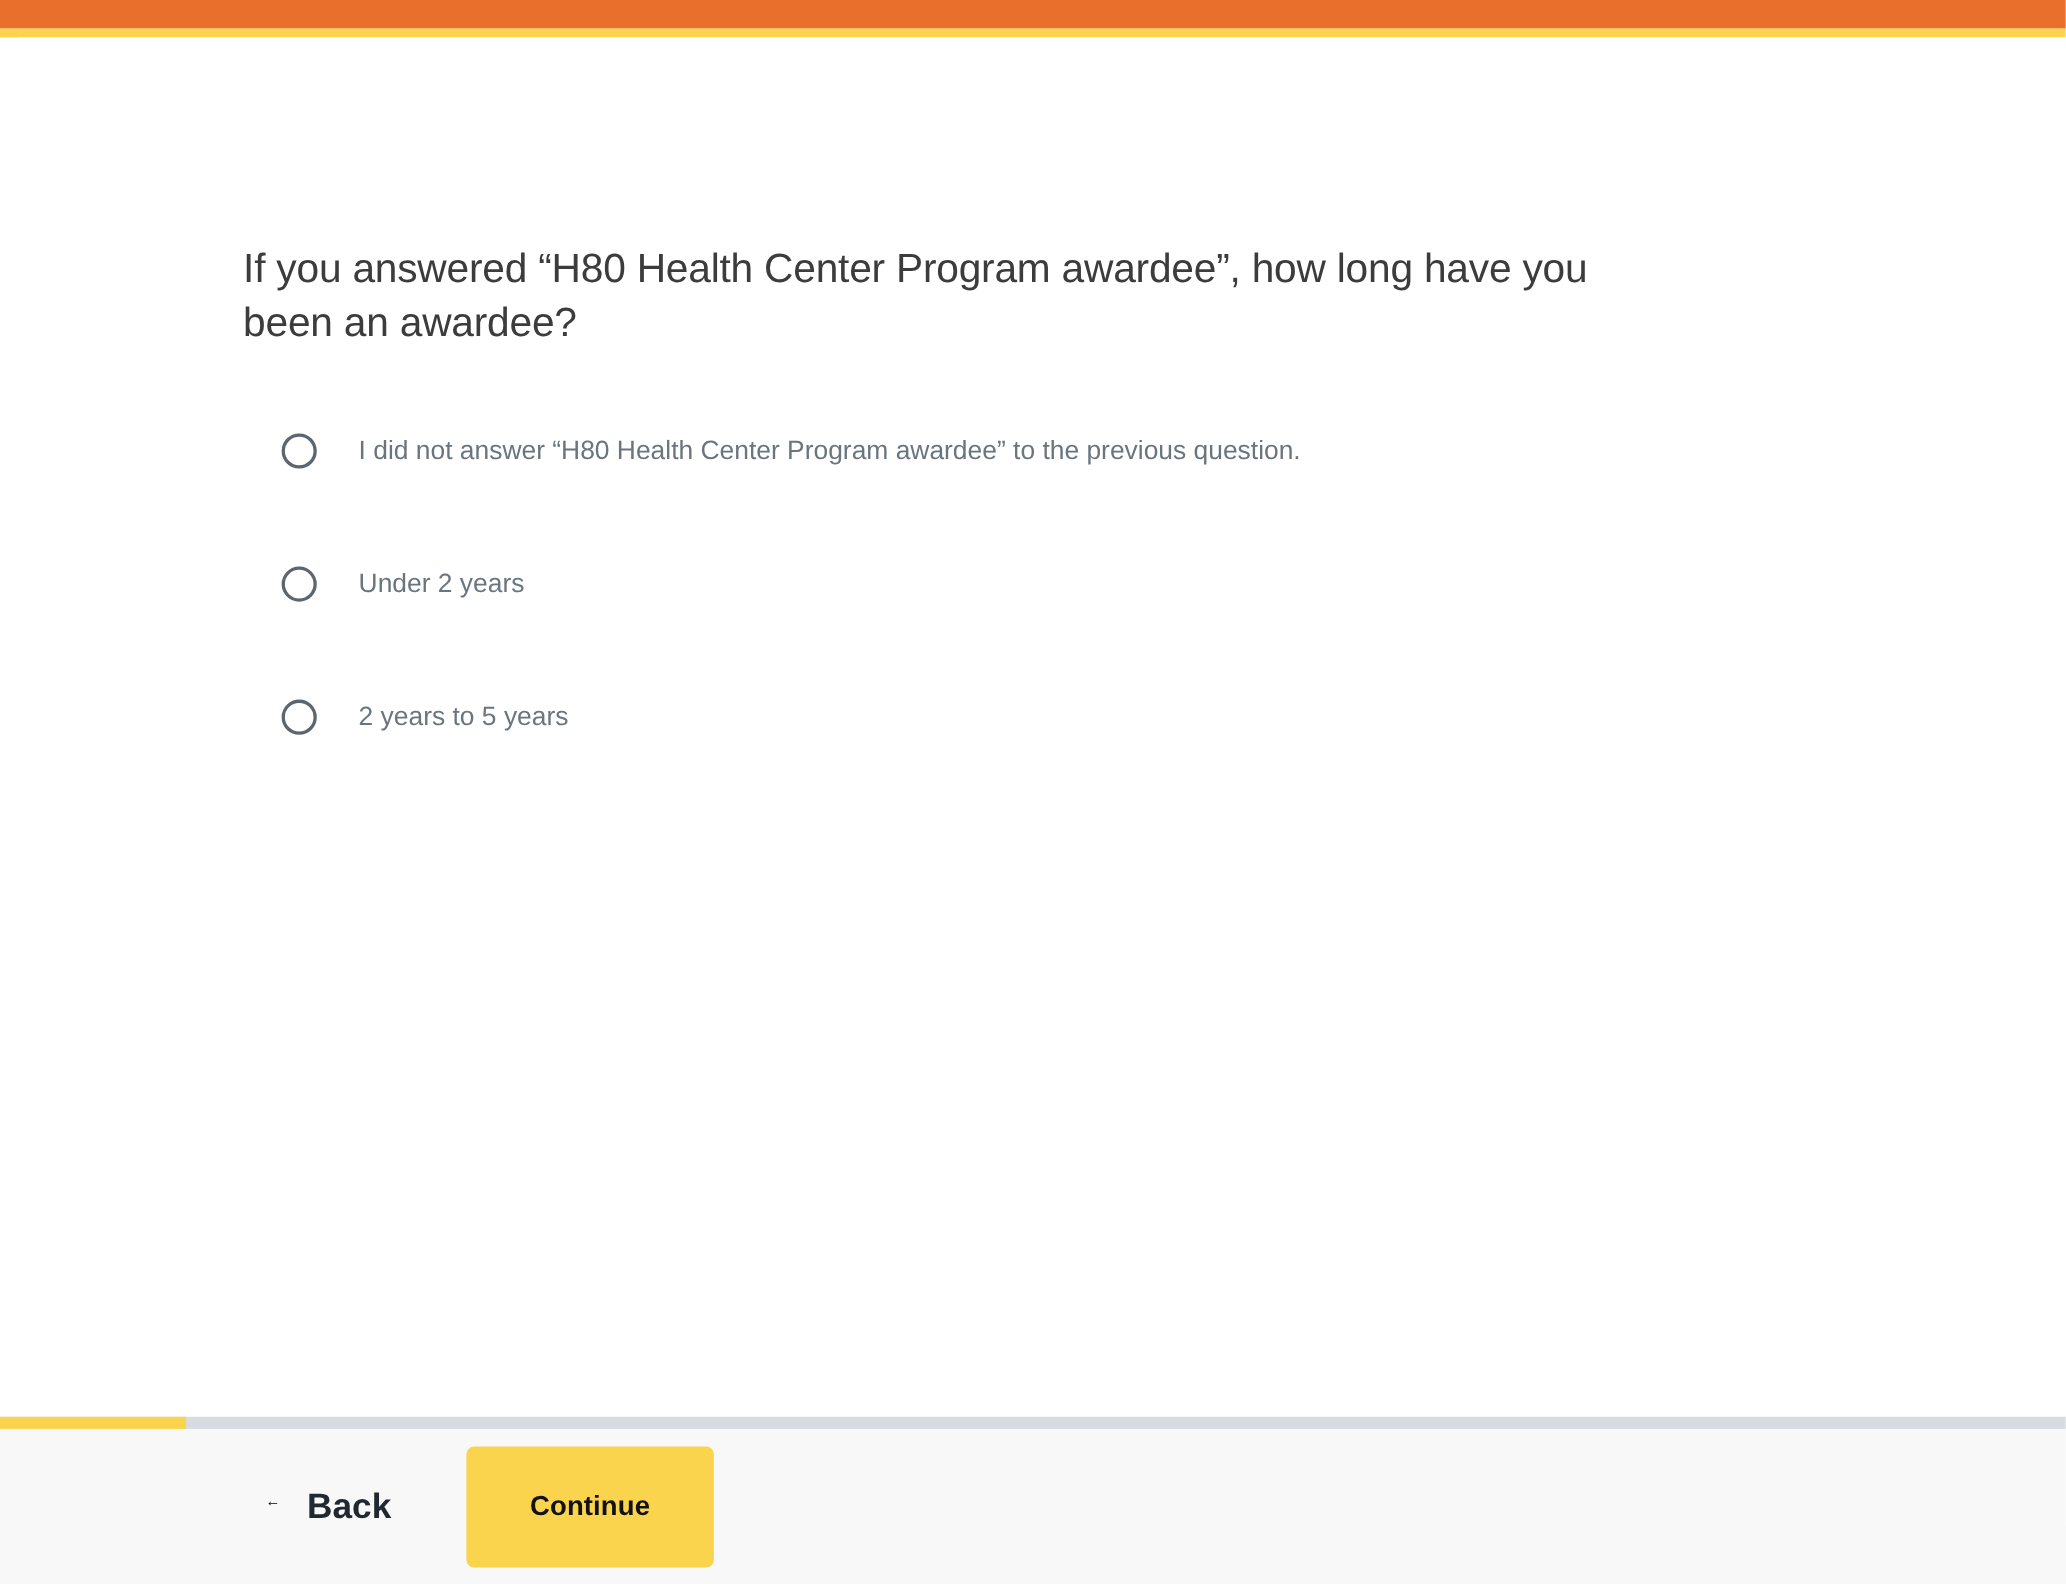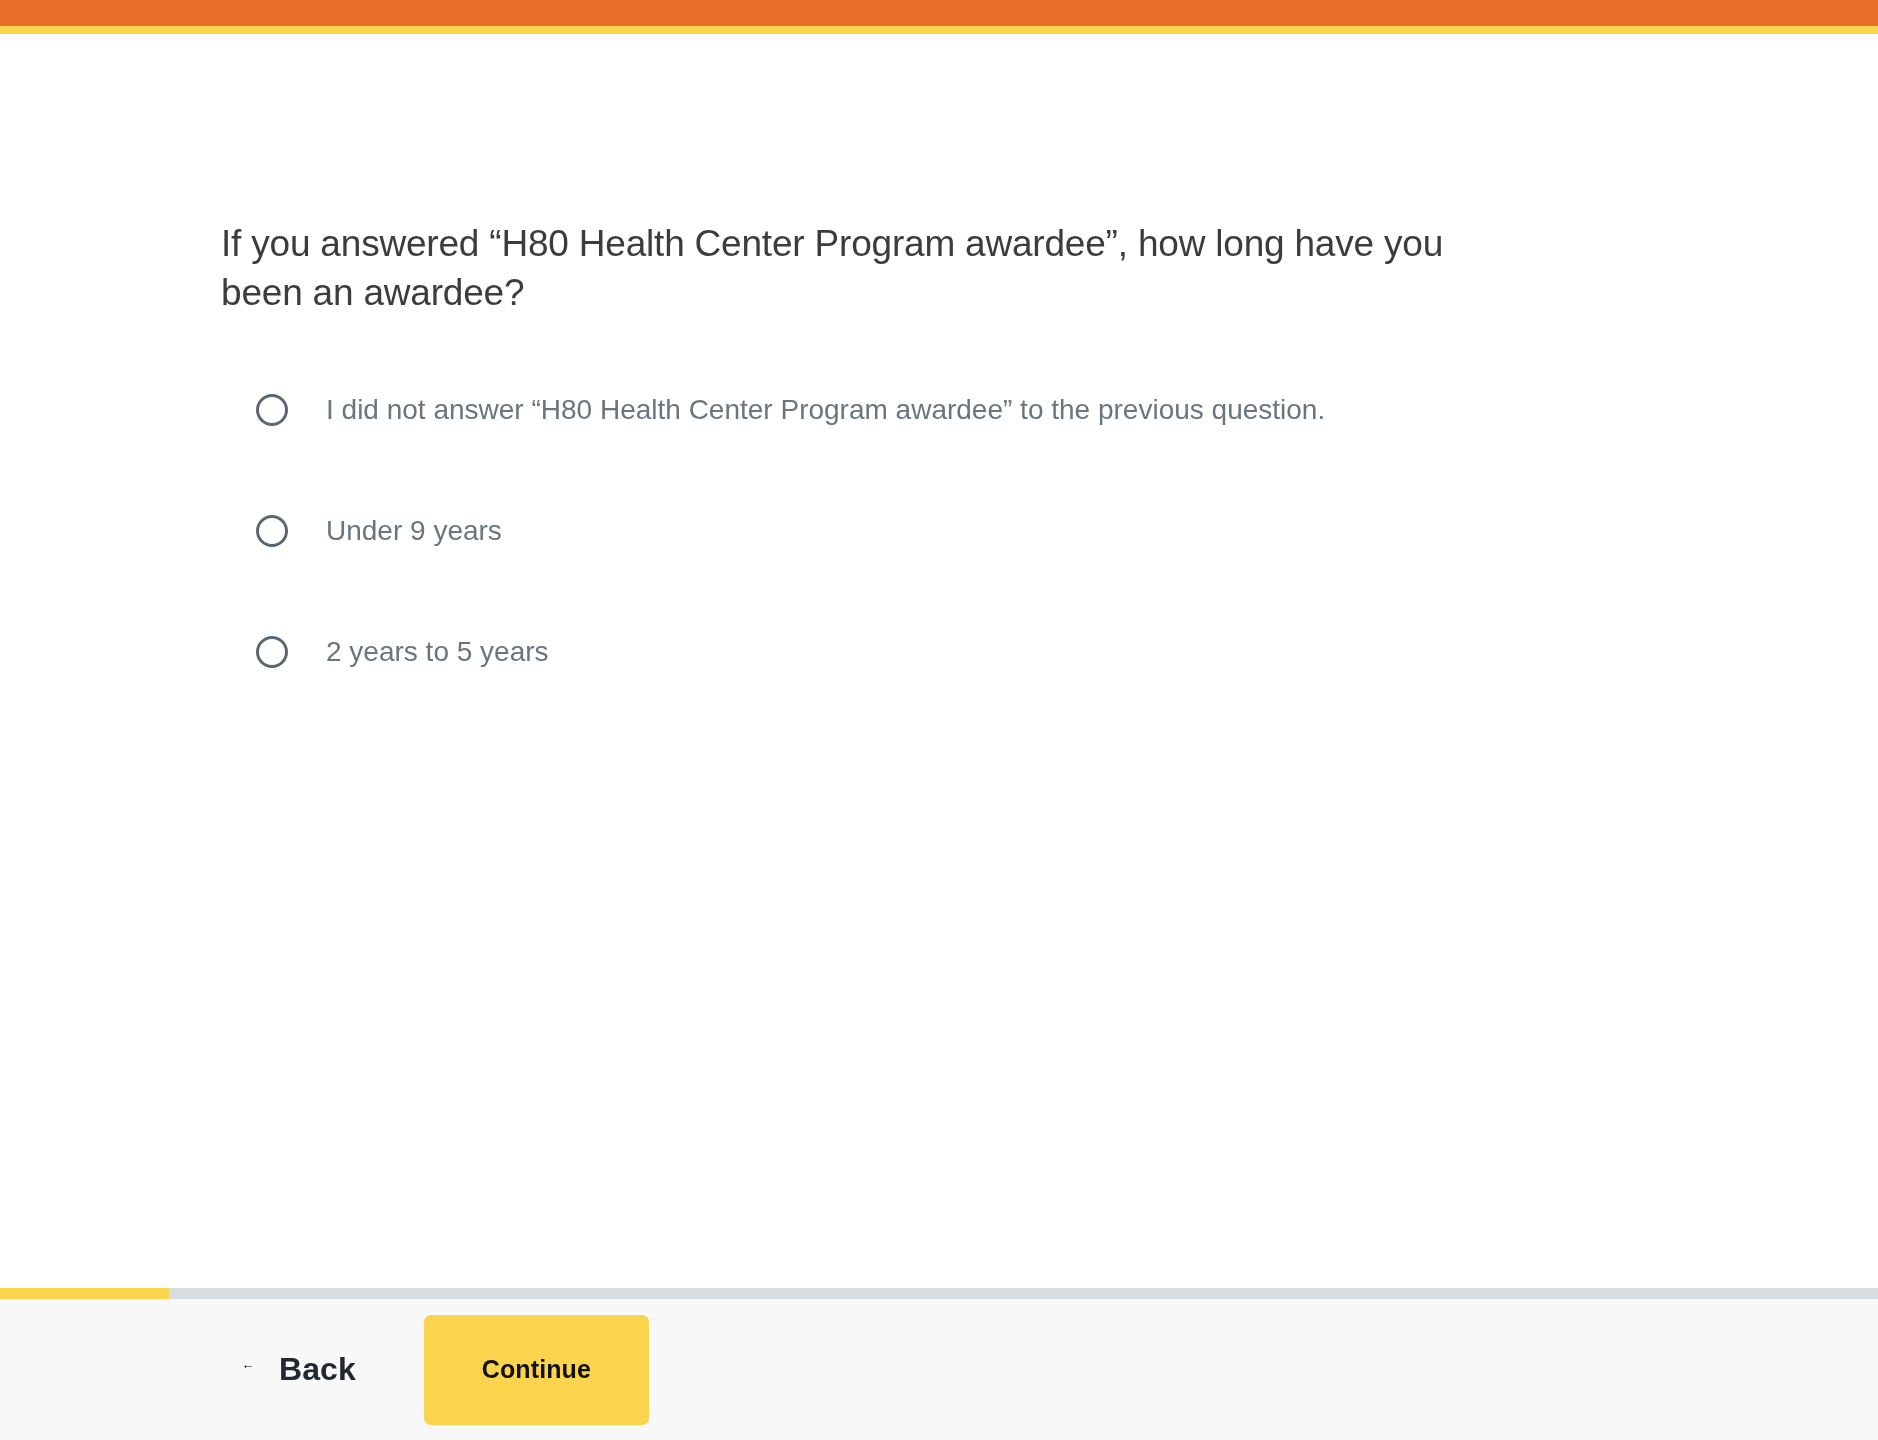--- a/index.html
+++ b/index.html
@@ -72,21 +72,21 @@
     width: 32px;
     height: 32px;
     border: 3px solid #5b6670;
     border-radius: 50%;
     box-sizing: border-box;
     margin-left: 35px;
   }
 
   .option-label {
     margin-left: 38px;
-    font-size: 28px;
+    font-size: 24px;
     color: #6b757e;
     line-height: 1.3;
     white-space: nowrap;
   }
 
   
   .footer {
     position: absolute;
     left: 0;
     top: 1288px;
@@ -169,21 +169,21 @@
 
   <div class="options-list">
 
     <div class="option-row">
       <span class="radio-circle"></span>
       <span class="option-label">I did not answer “H80 Health Center Program awardee” to the previous question.</span>
     </div>
 
     <div class="option-row">
       <span class="radio-circle"></span>
-      <span class="option-label">Under 9 years</span>
+      <span class="option-label">Under 2 years</span>
     </div>
 
     <div class="option-row">
       <span class="radio-circle"></span>
       <span class="option-label">2 years to 5 years</span>
     </div>
 
 
   </div>
 </div>

